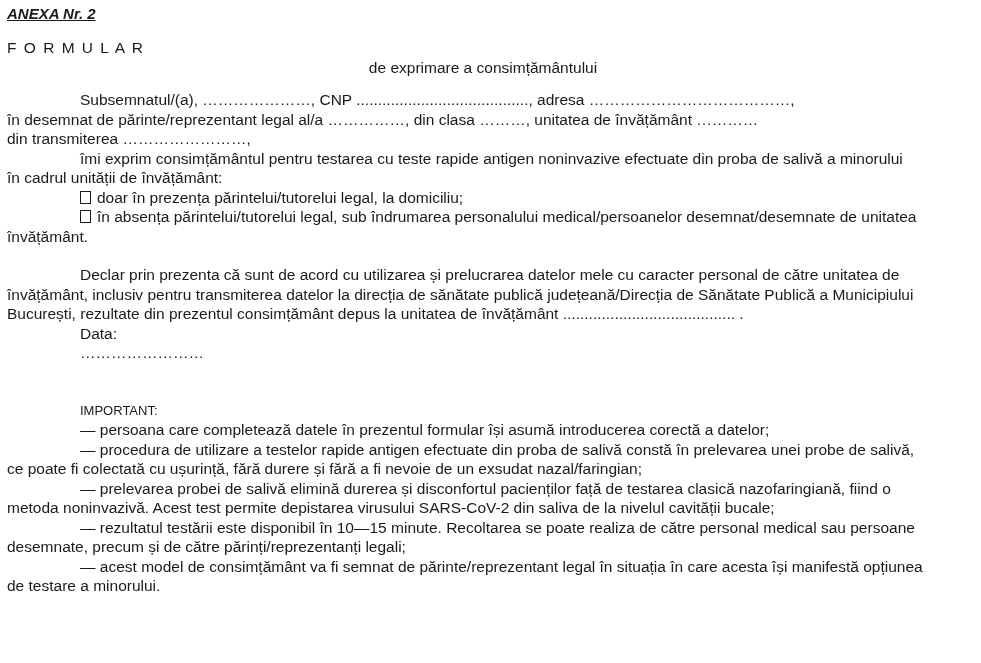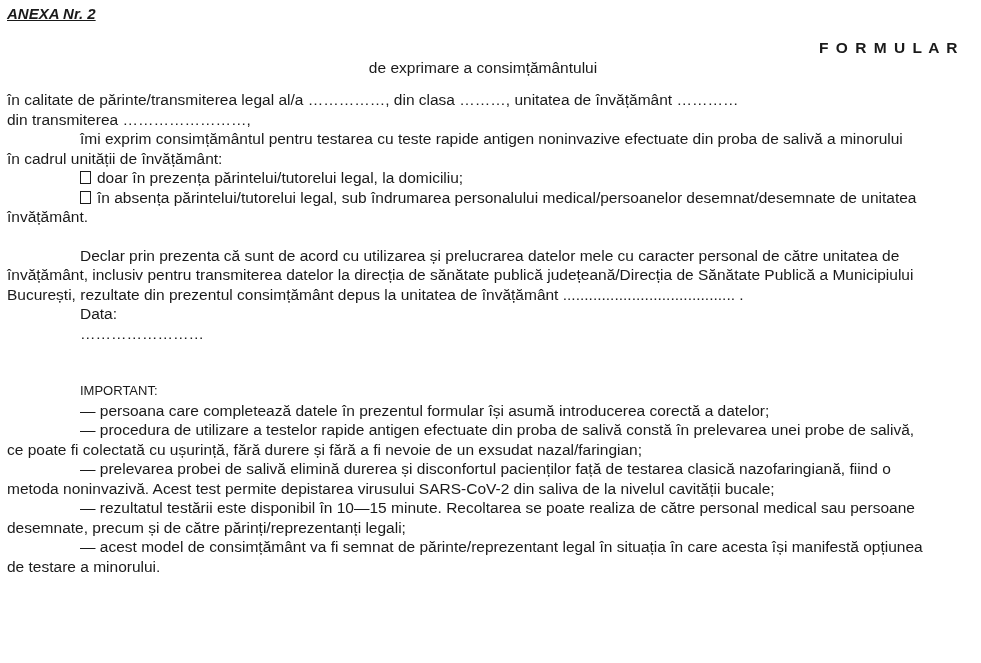--- a/index.html
+++ b/index.html
@@ -15,22 +15,22 @@
   .annex {
     text-align: left;
     font-weight: bold;
     font-style: italic;
     text-decoration: underline;
     font-size: 15px;
     line-height: 20px;
   }
   .title {
     margin-top: 14px;
-    text-align: right;
-    font-weight: bold;
+    text-align: left;
+    font-weight: normal;
     line-height: 20px;
     letter-spacing: 1.5px;
   }
   .subtitle {
     text-align: center;
     font-weight: normal;
     line-height: 20px;
   }
   .line { line-height: 19.5px; white-space: nowrap; }
   .indent { padding-left: 73px; }
@@ -53,21 +53,22 @@
 <body>
 
 <div class="page">
 
   <div class="annex">ANEXA Nr. 2</div>
 
   <div class="title">F O R M U L A R</div>
   <div class="subtitle">de exprimare a consimțământului</div>
 
   <div class="block-identity">
-    <div class="line"><span>în calitate de părinte/transmiterea legal al/a </span><span>……………</span><span>, din clasa </span><span>………</span><span>, unitatea de învățământ </span><span>…………</span></div>
+    <div class="line indent"><span>Subsemnatul/(a), </span><span>…………………</span><span>, CNP </span><span>........................................</span><span>, adresa </span><span>…………………………………</span><span>,</span></div>
+    <div class="line"><span>în desemnat de părinte/reprezentant legal al/a </span><span>……………</span><span>, din clasa </span><span>………</span><span>, unitatea de învățământ </span><span>…………</span></div>
     <div class="line"><span>din transmiterea </span><span>……………………</span><span>,</span></div>
     <div class="line indent">îmi exprim consimțământul pentru testarea cu teste rapide antigen noninvazive efectuate din proba de salivă a minorului</div>
     <div class="line">în cadrul unității de învățământ:</div>
     <div class="line indent"><span class="checkbox"></span><span>doar în prezența părintelui/tutorelui legal, la domiciliu;</span></div>
     <div class="line indent"><span class="checkbox"></span><span>în absența părintelui/tutorelui legal, sub îndrumarea personalului medical/persoanelor desemnat/desemnate de unitatea</span></div>
     <div class="line">învățământ.</div>
   </div>
 
   <div class="block-declare">
     <div class="line indent">Declar prin prezenta că sunt de acord cu utilizarea și prelucrarea datelor mele cu caracter personal de către unitatea de</div>

